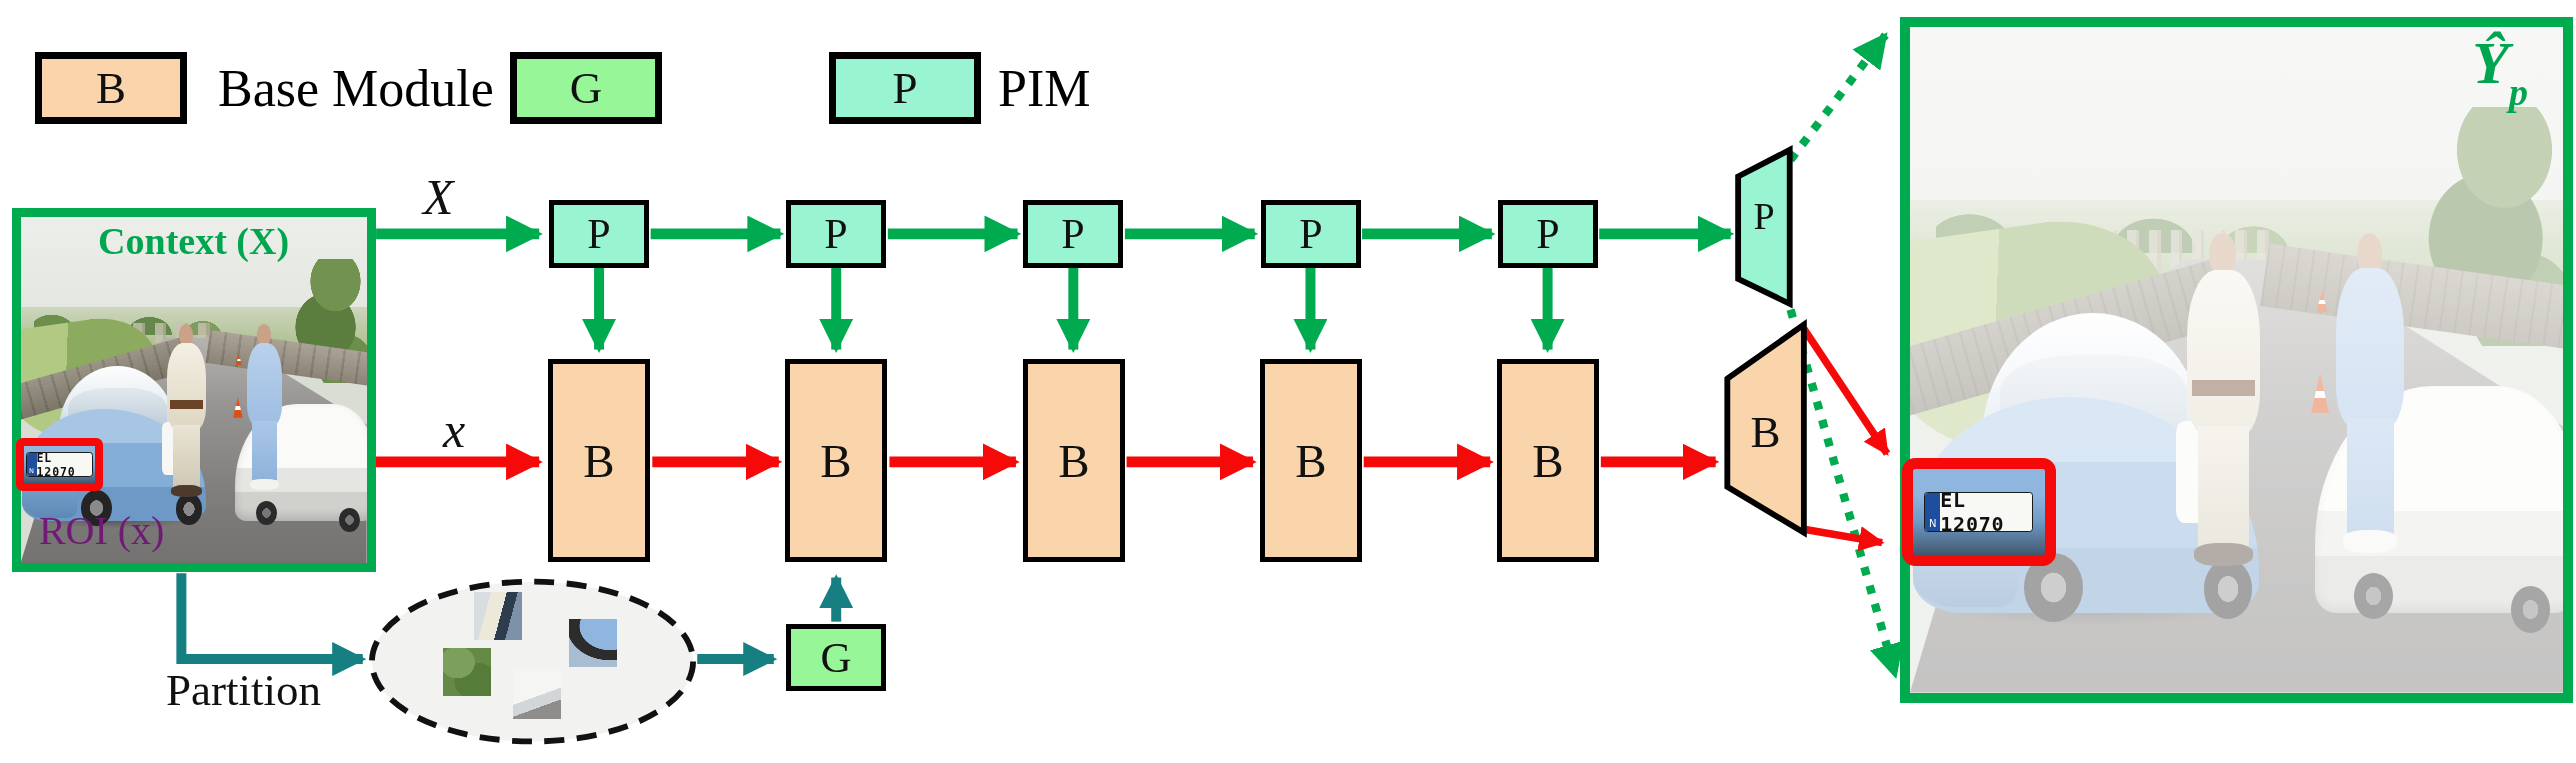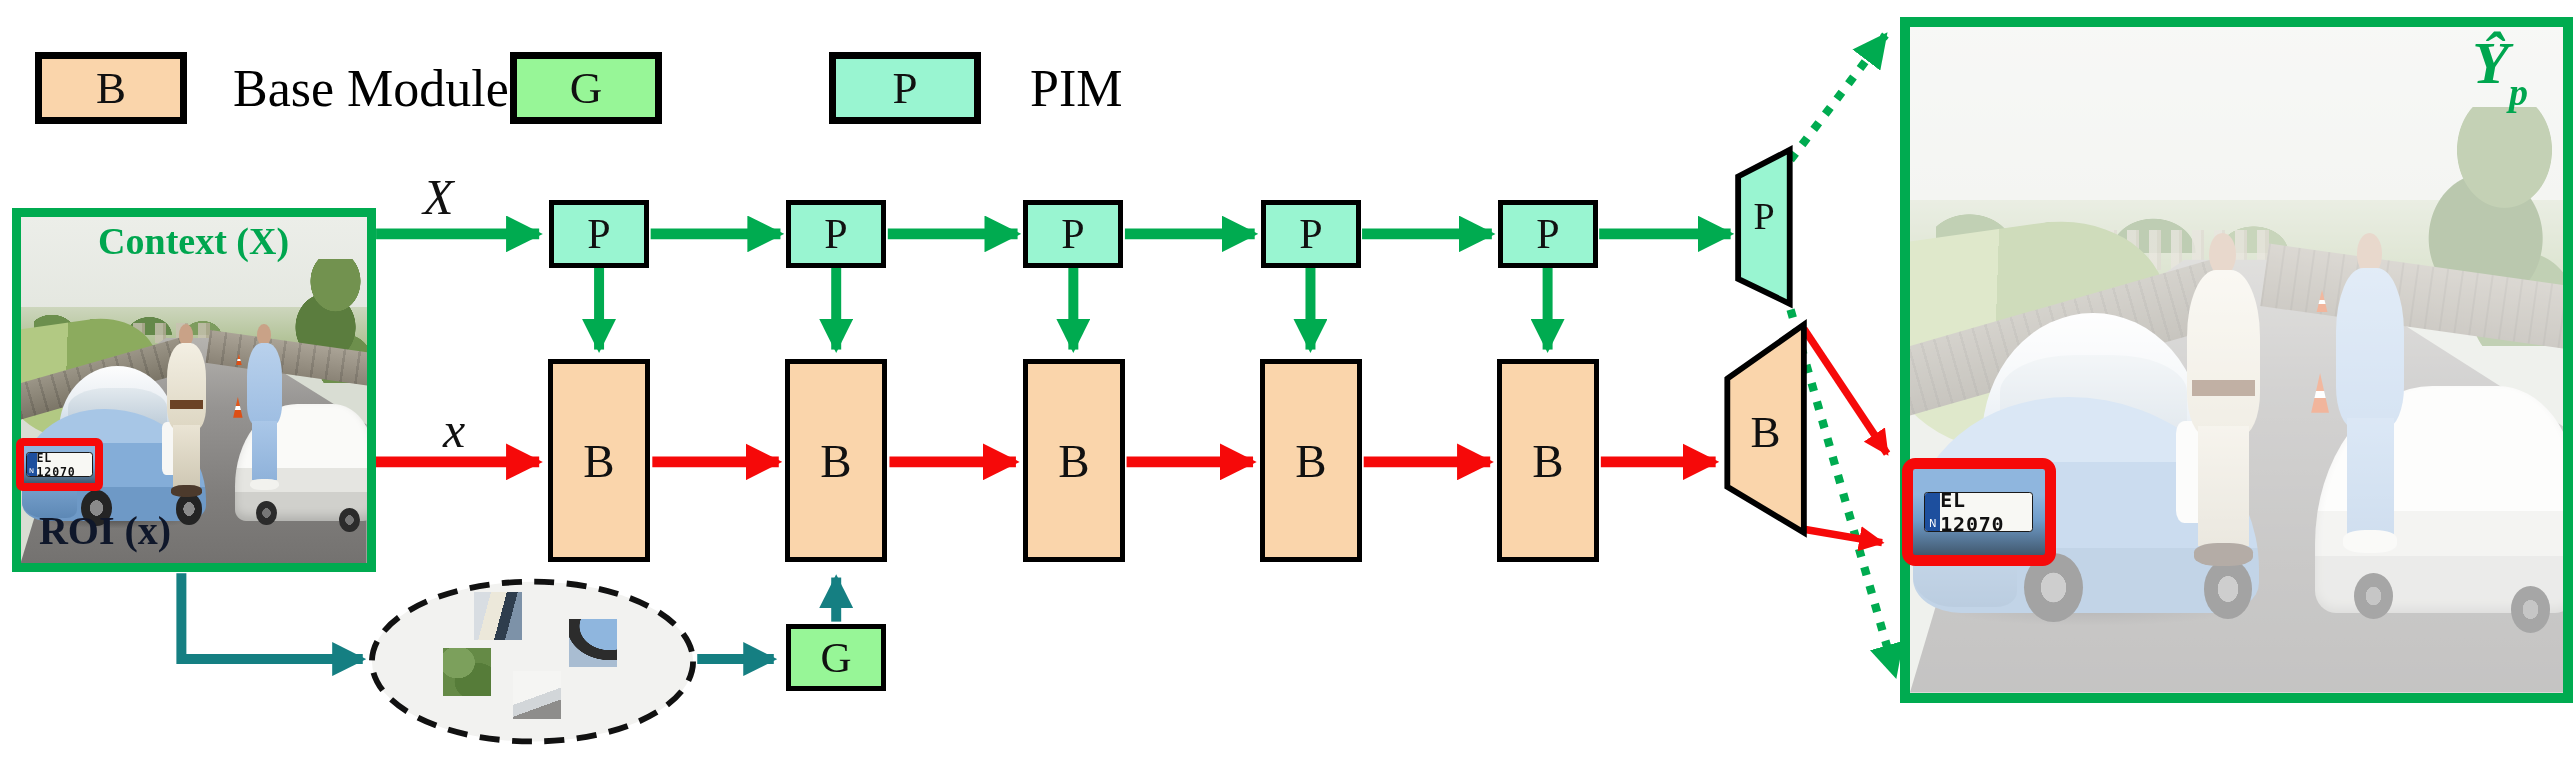--- a/index.html
+++ b/index.html
@@ -26,21 +26,21 @@
   .stream-label{position:absolute;font-style:italic;font-size:50px;color:#111;}
   .partition-label{position:absolute;left:166px;top:664px;font-size:45px;color:#111;}
 
   
   .figure{position:absolute;box-sizing:border-box;border:9.2px solid #00AB50;}
   #context-figure{left:11.6px;top:208px;width:364px;height:364px;}
   #output-figure{left:1900px;top:16.6px;width:673px;height:686px;border-width:10px;}
   .fig-title{position:absolute;left:0;right:0;top:1.7px;text-align:center;font-weight:bold;font-size:38px;color:#00A64F;z-index:6;}
   .roi-box{position:absolute;border:8.3px solid #F60909;border-radius:6.7px;box-sizing:border-box;z-index:7;overflow:hidden;
            background:linear-gradient(180deg,#8FB6DE 0 30%,#6F9CC9 60%,#41586e 100%);display:flex;align-items:center;justify-content:center;}
-  .roi-label{position:absolute;font-weight:bold;color:#0f172a;z-index:7;white-space:nowrap;}
+  .roi-label{position:absolute;font-weight:normal;color:#701a75;z-index:7;white-space:nowrap;}
   .plate{display:flex;align-items:stretch;background:#f8f8f4;border:1.7px solid #1a1a1a;border-radius:3.3px;overflow:hidden;}
   .plate-band{background:#1d4f9e;color:#fff;display:flex;align-items:flex-end;justify-content:center;font-family:"DejaVu Sans",sans-serif;}
   .plate-num{flex:1;display:flex;align-items:center;justify-content:center;color:#111;
              font-family:"DejaVu Sans Mono",monospace;font-weight:bold;letter-spacing:0.8px;}
   #output-title{position:absolute;right:35px;top:6.7px;z-index:7;color:#00A64F;font-weight:bold;font-style:italic;display:flex;}
   #output-title .yhat{font-size:60px;line-height:1;}
   #output-title .sub{font-size:38px;margin-top:37px;}
 
   
   .patch{position:absolute;z-index:3;}
@@ -191,31 +191,32 @@
       <line x1="2168" y1="636" x2="2262" y2="652" marker-end="url(#mk-red)"></line>
     </g>
 
     <polygon points="2089,212 2151,180 2151,365 2089,335" fill="#99F5D1" stroke="#000" stroke-width="7"></polygon>
     <polygon points="2076,455 2168,390 2168,640 2076,585" fill="#FAD5AB" stroke="#000" stroke-width="7"></polygon>
   </svg>
 
   <div class="lg-box fill-base" style="left:35px;">
       <span>B</span>
     </div>
-  <div class="lg-label" style="left:233px;">Base Module</div>
+  <div class="lg-label" style="left:218px;">Base Module</div>
   <div class="lg-box fill-gcm" style="left:510px;">
       <span>G</span>
     </div>
   <div class="lg-box fill-pim" style="left:829px;">
       <span>P</span>
     </div>
-  <div class="lg-label" style="left:998px;margin-left:32px;">PIM</div>
+  <div class="lg-label" style="left:998px;">PIM</div>
 
   <div class="stream-label" style="left:423px;top:168px;">X</div>
   <div class="stream-label" style="left:443px;top:401px;">x</div>
+  <div class="partition-label">Partition</div>
 
   <div class="pim-box" style="left:549px;">
       <span>P</span>
     </div>
   <div class="pim-box" style="left:786px;">
       <span>P</span>
     </div>
   <div class="pim-box" style="left:1023px;">
       <span>P</span>
     </div>

